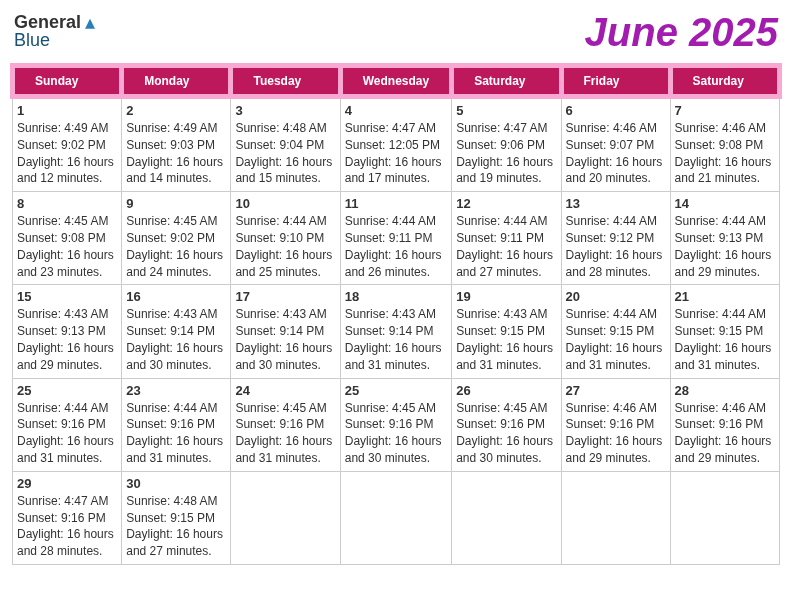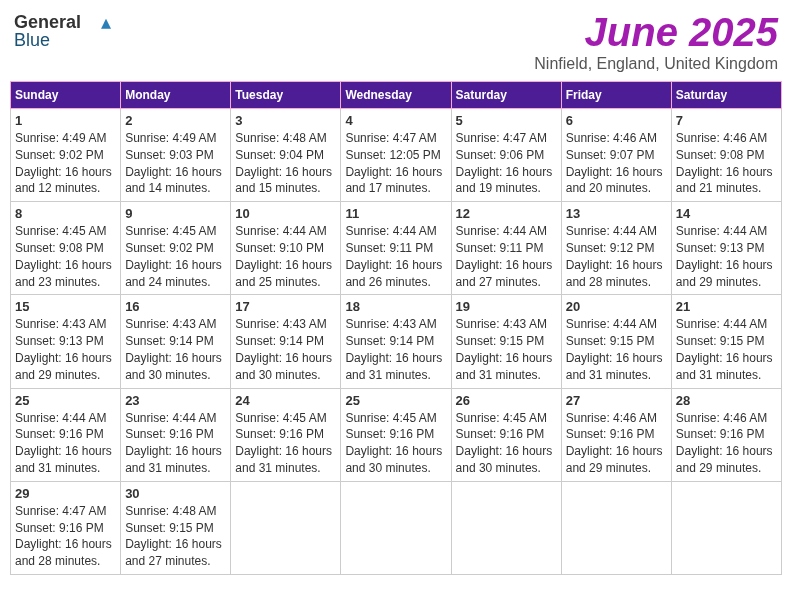--- a/index.html
+++ b/index.html
@@ -18,48 +18,48 @@
       padding: 0 4px;
     }
     .logo {
       display: flex;
       flex-direction: column;
       align-items: flex-start;
     }
     .logo-line {
       display: flex;
       align-items: center;
-      gap: 18px;
+      gap: 2px;
     }
     .title-block {
       text-align: right;
     }
     .month-title {
       font-size: 40px;
       font-weight: bold;
       color: #a21caf;
       font-style: italic;
     }
     .location-title {
       font-size: 16px;
       color: #555;
     }
     .calendar {
       width: 100%;
       border-collapse: collapse;
       font-size: 11px;
     }
     .calendar th {
-      background-color: #4c1d95;
+      background-color: #be185d;
       color: white;
-      padding: 6px 4px;
+      padding: 6px 20px;
       text-align: left;
       font-size: 12px;
       font-weight: bold;
-      border: 1px solid #f9a8d4;
+      border: 5px solid #f9a8d4;
     }
     .calendar td {
       border: 1px solid #ccc;
       vertical-align: top;
       padding: 4px;
       width: calc(100% / 7);
       height: 80px;
       background: #fff;
     }
     .calendar tr:last-child td {
@@ -88,21 +88,20 @@
 <div class="header">
   <div class="logo">
     <div class="logo-line">
       <span style="font-size:18px; font-weight:bold; color:#333;">General</span>
       <span style="color:#2980b9; font-size:20px; margin-left:2px;">▴</span>
     </div>
     <span style="font-size:18px; font-weight:normal; color:#1a5276; margin-top:-4px;">Blue</span>
   </div>
   <div class="title-block">
     <div class="month-title">June 2025</div>
-    <div class="location-title">Ninfield, England, United Kingdom</div>
   </div>
 </div>
 
 <table class="calendar">
   <thead>
     <tr>
     <th>Sunday</th>
         <th>Monday</th>
         <th>Tuesday</th>
         <th>Wednesday</th>

